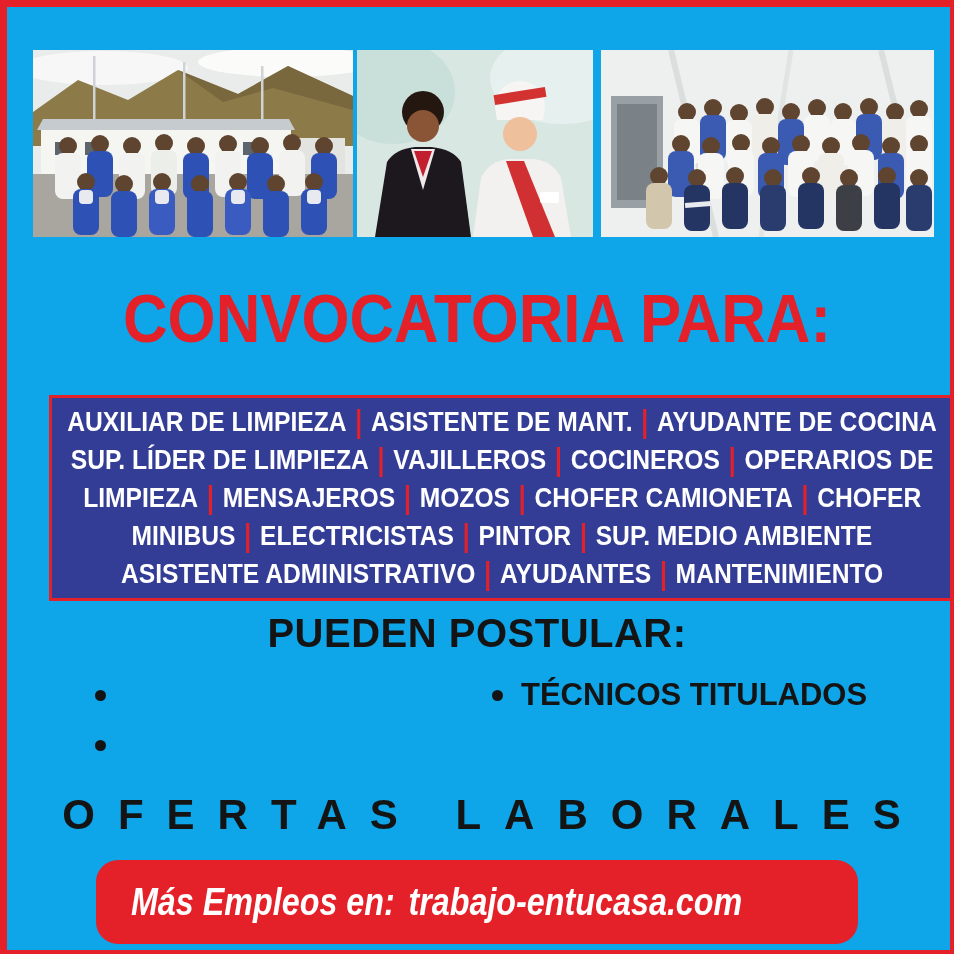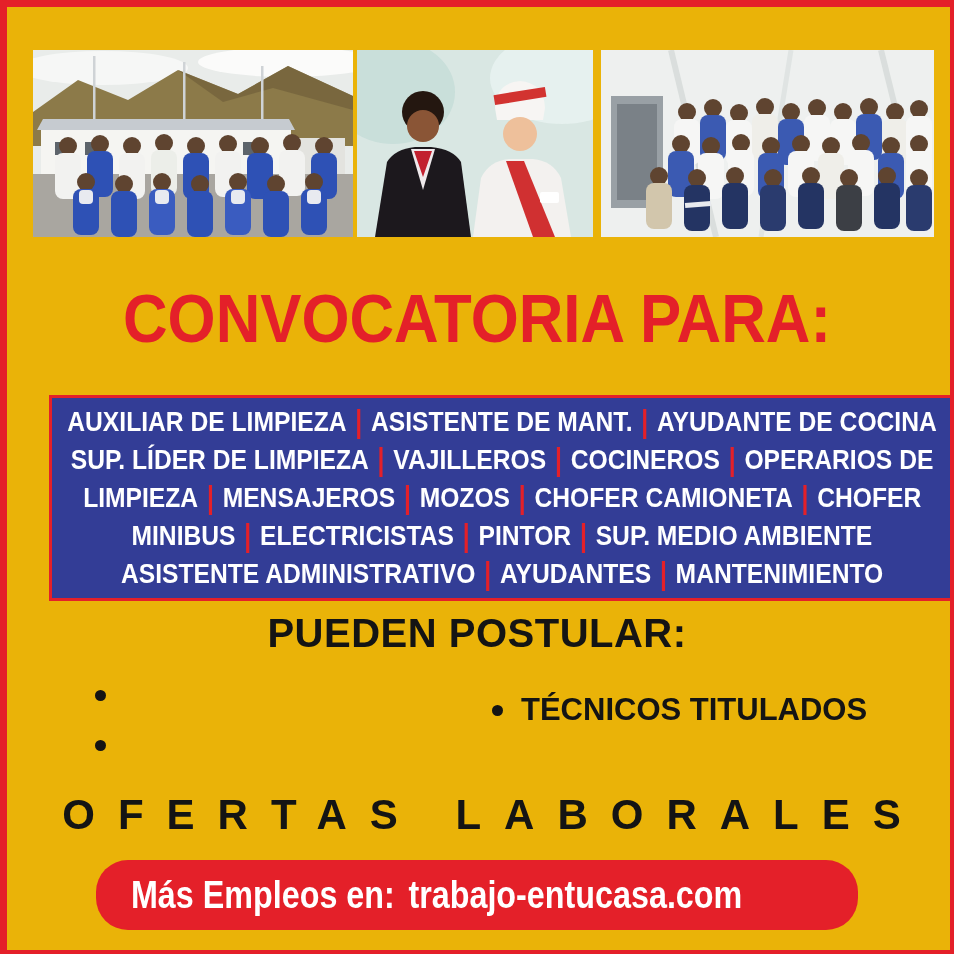--- a/index.html
+++ b/index.html
@@ -3,21 +3,21 @@
 <meta charset="utf-8">
 <style>
   :root{
     --red:#e42029;
     --blue:#333d96;
     --ink:#141414;
   }
   *{margin:0;padding:0;box-sizing:border-box;}
   html,body{background:#fff;}
   body{font-family:"Liberation Sans",sans-serif;}
-  #canvas{position:relative;width:954px;height:954px;background:#eab308;overflow:hidden;}
+  #canvas{position:relative;width:954px;height:954px;background:#0ea5e9;overflow:hidden;}
 
   
   #frame{position:absolute;inset:0;border-style:solid;border-color:var(--red);
          border-width:7px 4px 4px 7px;pointer-events:none;z-index:30;}
 
   
   .photo{position:absolute;top:50px;height:187px;overflow:hidden;}
   .photo svg{display:block;width:100%;height:100%;}
   #photo-left{left:33px;width:320px;}
   #photo-center{left:357px;width:236px;}
@@ -36,35 +36,35 @@
     transform:scaleX(.88);transform-origin:center;}
   .pos-line .sep{color:var(--red);margin:0 10px;font-weight:bold;transform:scaleY(1.12);}
 
   
   #eligibility-heading{position:absolute;left:0;top:611px;width:954px;text-align:center;
     font-size:40px;font-weight:bold;color:var(--ink);letter-spacing:.5px;}
 
   
   .bullet-col{position:absolute;top:670px;display:flex;flex-direction:column;}
   #bullet-col-left{left:95px;}
-  #bullet-col-right{left:492px;margin-top:15px;}
+  #bullet-col-right{left:492px;}
   .bullet-item{display:flex;align-items:center;height:50px;}
   .bullet-dot{width:11px;height:11px;border-radius:50%;background:var(--ink);
     margin-right:18px;flex:0 0 auto;}
   .bullet-label{font-size:31px;font-weight:bold;color:var(--ink);white-space:nowrap;}
 
   
   #offers-line{position:absolute;left:0;top:791px;width:954px;text-align:center;
     font-size:42px;font-weight:bold;color:var(--ink);
     letter-spacing:23px;padding-left:32px;white-space:nowrap;}
 
   
-  #footer-button{position:absolute;left:96px;top:860px;width:762px;height:70px;
-    background:var(--red);border-radius:32px;border:none;cursor:pointer;
-    display:flex;align-items:center;justify-content:center;padding-right:80px;}
+  #footer-button{position:absolute;left:96px;top:860px;width:762px;height:84px;
+    background:var(--red);border-radius:22px;border:none;cursor:pointer;
+    display:flex;align-items:center;justify-content:center;padding-right:80px;font-style:italic;}
   #footer-button .btn-text{display:flex;align-items:baseline;gap:16px;white-space:nowrap;
     transform:scaleX(.85);transform-origin:center;}
   #footer-button span{color:#fff;font-weight:bold;font-size:38px;
     font-family:"Liberation Sans",sans-serif;}
 </style>
 </head>
 <body>
 
 <div id="canvas">
 

